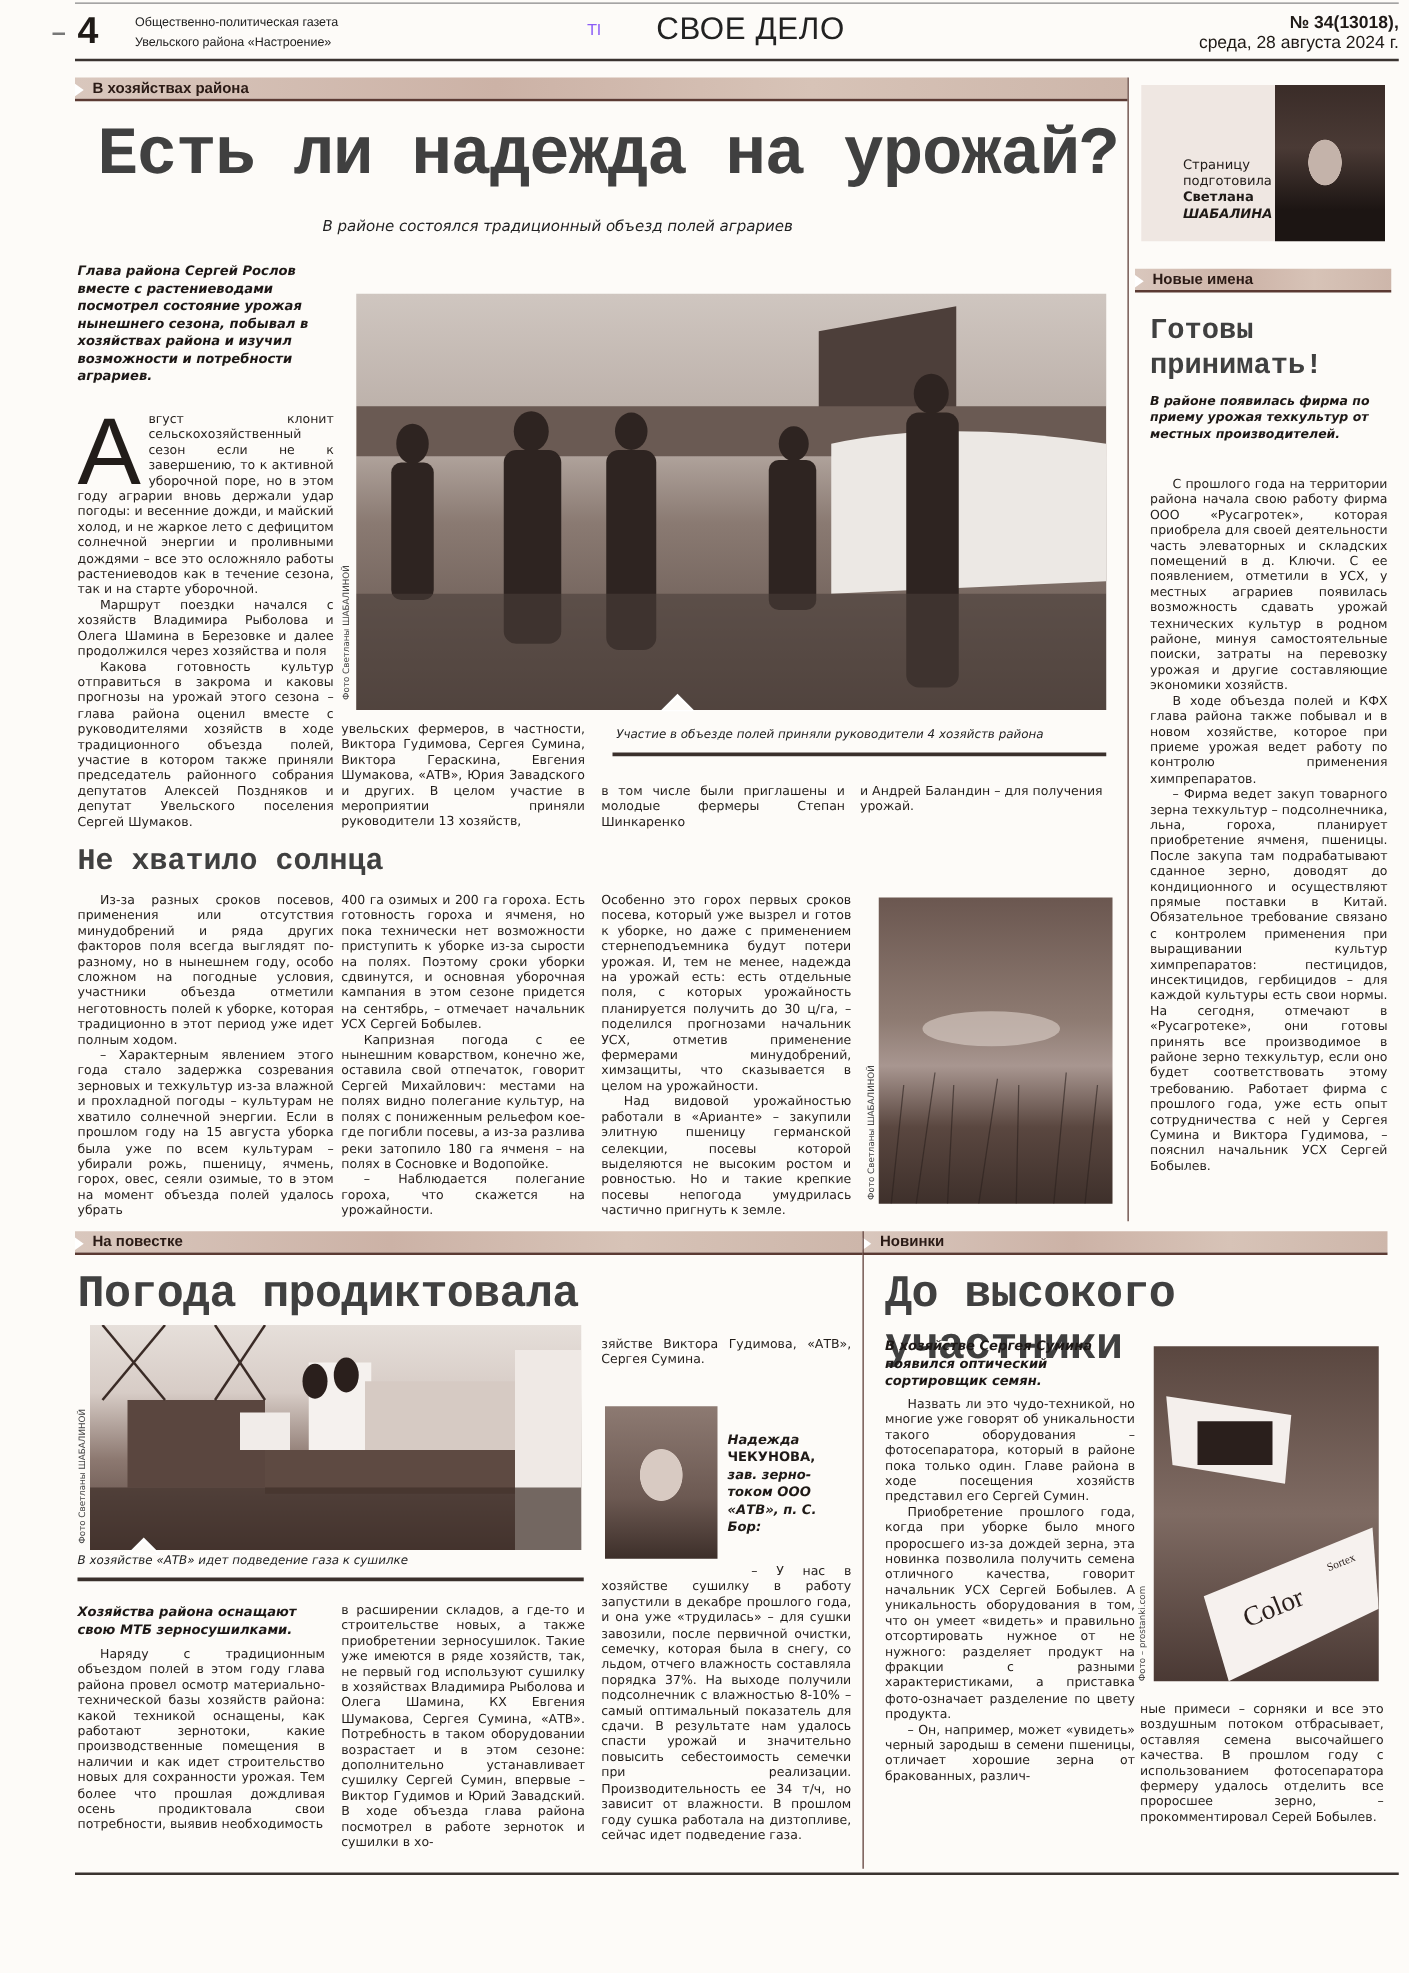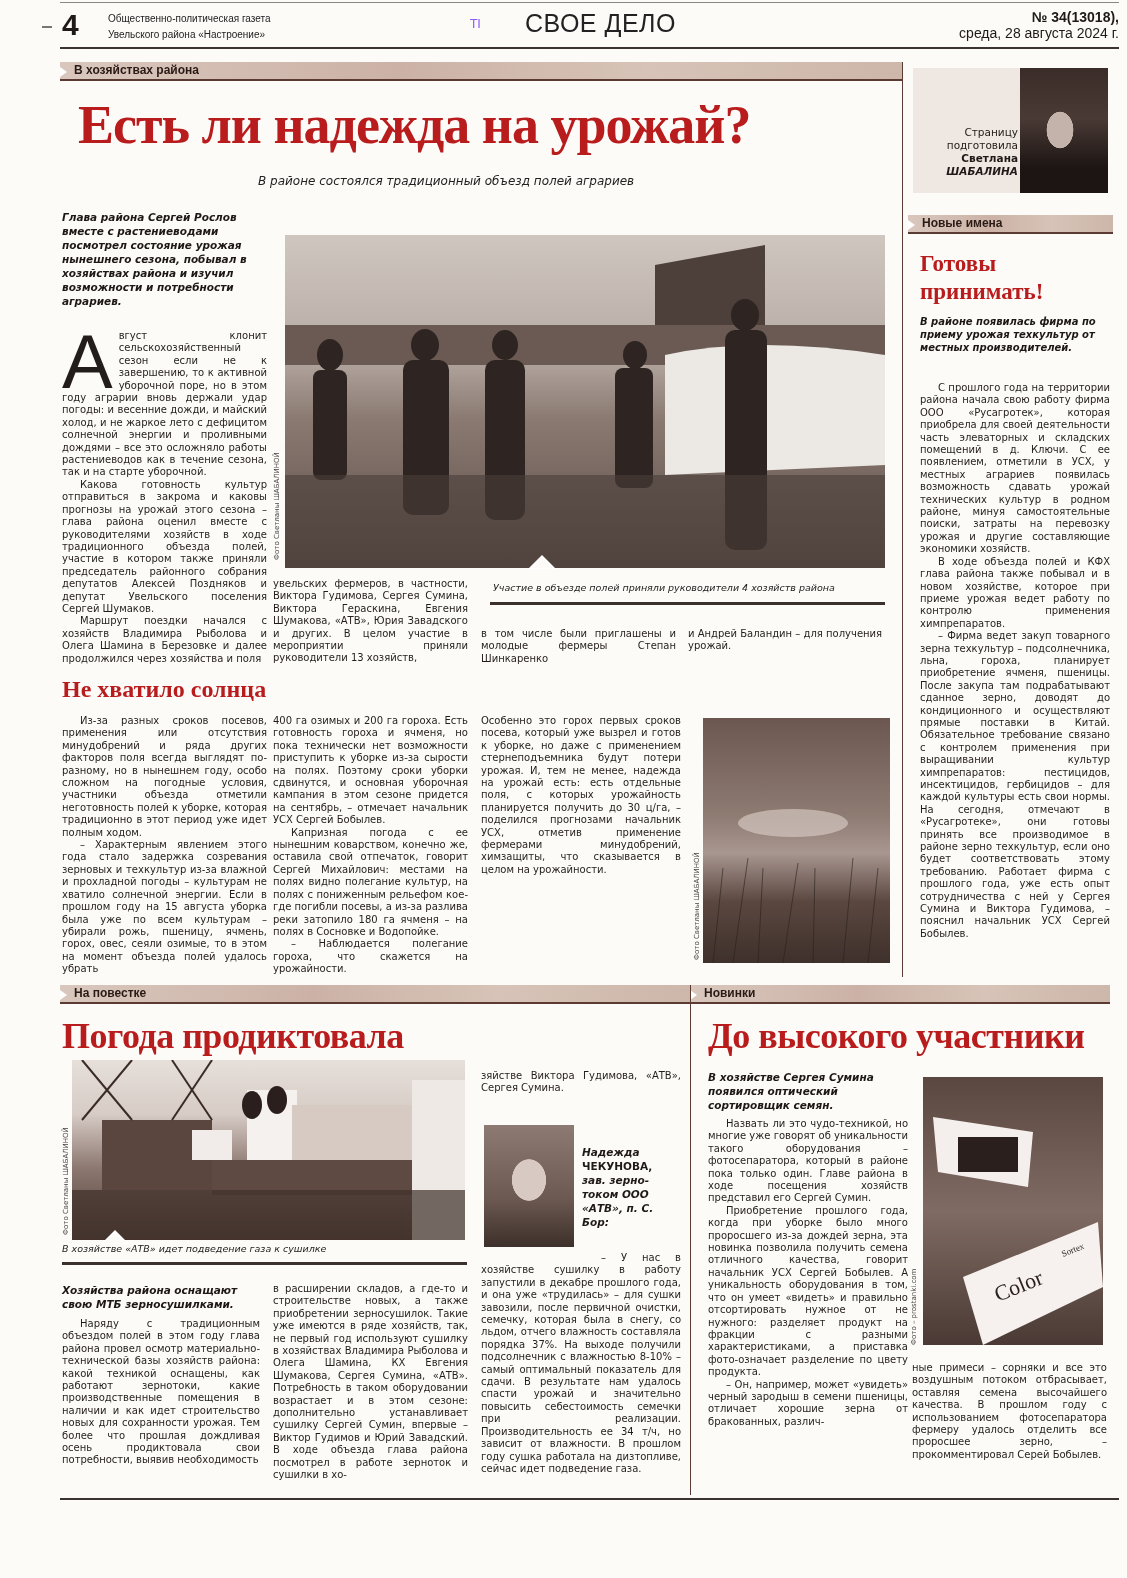--- a/index.html
+++ b/index.html
@@ -10,21 +10,21 @@
 .pnum{font-family:"Liberation Sans",sans-serif;font-weight:bold;font-size:30px;left:62px;top:8px}
 .pnum:before{content:"";position:absolute;left:-20px;top:18px;width:10px;height:2px;background:#777}
 .pub{left:108px;top:11px;font-family:"Liberation Sans",sans-serif;font-size:10px;line-height:16px;color:#222}
 .rubric{left:525px;top:9px;font-family:"Liberation Sans",sans-serif;font-size:25px;letter-spacing:0.5px;color:#222}
 .ti{left:470px;top:17px;font-size:12px;color:#8b5cf6}
 .issue{right:8px;top:9px;text-align:right;font-family:"Liberation Sans",sans-serif;font-size:14px;line-height:16px}
 .issue b{font-weight:bold}
 .section-bar{position:absolute;height:19px;background:linear-gradient(90deg,#d9c7bd,#ccb2a6 40%,#d7c3b7 70%,#cdb6aa);border-bottom:2px solid #5b3a33}
 .section-bar span{position:absolute;left:14px;top:1px;font-family:"Liberation Sans",sans-serif;font-weight:bold;font-size:12px;color:#2a1a15}
 .section-bar:before{content:"";position:absolute;left:0;top:5px;border-left:7px solid #fff;border-top:5px solid transparent;border-bottom:5px solid transparent}
-.headline{font-family:Liberation Serif, serif;font-weight:bold;color:#b91c1c;transform-origin:left top}
+.headline{font-family:Liberation Mono, monospace;font-weight:bold;color:#404040;transform-origin:left top}
 .lead-ital{font-family:"DejaVu Sans",sans-serif;font-style:italic;font-weight:bold;font-size:10.5px;line-height:14px;color:#1d1816}
 .body{font-family:"DejaVu Sans",sans-serif;font-size:10px;line-height:12.4px;text-align:justify;color:#221d1a}
 .body p{text-indent:18px}
 .sub-ital{font-family:"DejaVu Sans",sans-serif;font-style:italic;font-size:12px;color:#222}
 .photo{position:absolute;background-size:4px 4px;overflow:hidden}
 .credit{position:absolute;font-size:7px;color:#444;transform:rotate(-90deg);transform-origin:left top;white-space:nowrap}
 .caption{position:absolute;font-family:"DejaVu Sans",sans-serif;font-style:italic;font-size:9.5px;color:#222}
 .rule{position:absolute;height:3px;background:#3a302c}
 .tri{position:absolute;width:0;height:0;border-left:14px solid transparent;border-right:14px solid transparent;border-bottom:14px solid #fff}
 .tri:after{content:"";position:absolute;left:-11px;top:3px;border-left:11px solid transparent;border-right:11px solid transparent;border-bottom:10px solid #fdfbf8}
@@ -55,22 +55,22 @@
 <div class="vline" style="left:902px;top:62px;height:915px"></div>
 
 <div class="abs headline" style="left:78px;top:94px;font-size:54px;letter-spacing:-1px">Есть ли надежда на урожай?</div>
 <div class="abs sub-ital" style="left:258px;top:174px">В районе состоялся традиционный объезд полей аграриев</div>
 
 <div class="abs lead-ital" style="left:62px;top:210px;width:205px">Глава района Сергей Рослов вместе с растениеводами посмотрел состояние урожая нынешнего сезона, побывал в хозяйствах района и изучил возможности и потребности аграриев.</div>
 
 <div class="abs body" style="left:62px;top:330px;width:205px">
   <span class="dropcap">А</span>
   <span>вгуст клонит сельскохозяйственный сезон если не к завершению, то к активной уборочной поре, но в этом году аграрии вновь держали удар погоды: и весенние дожди, и майский холод, и не жаркое лето с дефицитом солнечной энергии и проливными дождями – все это осложняло работы растениеводов как в течение сезона, так и на старте уборочной.</span>
+  <p>Маршрут поездки начался с хозяйств Владимира Рыболова и Олега Шамина в Березовке и далее продолжился через хозяйства и поля</p>
   <p>Какова готовность культур отправиться в закрома и каковы прогнозы на урожай этого сезона – глава района оценил вместе с руководителями хозяйств в ходе традиционного объезда полей, участие в котором также приняли председатель районного собрания депутатов Алексей Поздняков и депутат Увельского поселения Сергей Шумаков.</p>
-  <p>Маршрут поездки начался с хозяйств Владимира Рыболова и Олега Шамина в Березовке и далее продолжился через хозяйства и поля</p>
 </div>
 
 <div class="photo" style="left:285px;top:235px;width:600px;height:333px;background:linear-gradient(180deg,#cfc6c0 0%,#b8aca5 35%,#8a7a72 55%,#5c4d47 100%)">
   <svg width="600" height="333" viewBox="0 0 600 333">
     <polygon points="370,30 480,10 480,120 370,120" fill="#4d3f3a"></polygon>
     <rect x="0" y="90" width="600" height="40" fill="#6a5a53"></rect>
     <path d="M380,120 Q470,100 600,120 L600,230 L380,240 Z" fill="#ece8e4"></path>
     <g fill="#2e2421">
       <ellipse cx="45" cy="120" rx="13" ry="16"></ellipse>
         <rect x="28" y="135" width="34" height="110" rx="8"></rect>
@@ -100,39 +100,40 @@
   <p>Из-за разных сроков посевов, применения или отсутствия минудобрений и ряда других факторов поля всегда выглядят по-разному, но в нынешнем году, особо сложном на погодные условия, участники объезда отметили неготовность полей к уборке, которая традиционно в этот период уже идет полным ходом.</p>
   <p>– Характерным явлением этого года стало задержка созревания зерновых и техкультур из-за влажной и прохладной погоды – культурам не хватило солнечной энергии. Если в прошлом году на 15 августа уборка была уже по всем культурам – убирали рожь, пшеницу, ячмень, горох, овес, сеяли озимые, то в этом на момент объезда полей удалось убрать</p>
 </div>
 <div class="abs body" style="left:273px;top:715px;width:195px">
   <div style="text-align:justify">400 га озимых и 200 га гороха. Есть готовность гороха и ячменя, но пока технически нет возможности приступить к уборке из-за сырости на полях. Поэтому сроки уборки сдвинутся, и основная уборочная кампания в этом сезоне придется на сентябрь, – отмечает начальник УСХ Сергей Бобылев.</div>
   <p>Капризная погода с ее нынешним коварством, конечно же, оставила свой отпечаток, говорит Сергей Михайлович: местами на полях видно полегание культур, на полях с пониженным рельефом кое-где погибли посевы, а из-за разлива реки затопило 180 га ячменя – на полях в Сосновке и Водопойке.</p>
   <p>– Наблюдается полегание гороха, что скажется на урожайности.</p>
 </div>
 <div class="abs body" style="left:481px;top:715px;width:200px">
   <div>Особенно это горох первых сроков посева, который уже вызрел и готов к уборке, но даже с применением стернеподъемника будут потери урожая. И, тем не менее, надежда на урожай есть: есть отдельные поля, с которых урожайность планируется получить до 30 ц/га, – поделился прогнозами начальник УСХ, отметив применение фермерами минудобрений, химзащиты, что сказывается в целом на урожайности.</div>
+  <p>Над видовой урожайностью работали в «Арианте» – закупили элитную пшеницу германской селекции, посевы которой выделяются не высоким ростом и ровностью. Но и такие крепкие посевы непогода умудрилась частично пригнуть к земле.</p>
 </div>
 <div class="photo" style="left:703px;top:718px;width:187px;height:245px;background:linear-gradient(180deg,#6b5750 0%,#8e7b72 40%,#a89690 55%,#5a4740 75%,#3e302b 100%)">
   <svg width="187" height="245">
     <g stroke="#2b211e" stroke-width="1" opacity=".6">
       <line x1="10" y1="245" x2="20" y2="150"></line>
         <line x1="30" y1="245" x2="45" y2="140"></line>
         <line x1="55" y1="245" x2="60" y2="150"></line>
       <line x1="80" y1="245" x2="95" y2="145"></line>
         <line x1="110" y1="245" x2="112" y2="150"></line>
         <line x1="140" y1="245" x2="150" y2="140"></line>
       <line x1="165" y1="245" x2="175" y2="150"></line>
     </g>
     <ellipse cx="90" cy="105" rx="55" ry="14" fill="#d3c6bf" opacity=".7"></ellipse>
   </svg>
 </div>
 <div class="credit" style="left:693px;top:960px">Фото Светланы ШАБАЛИНОЙ</div>
 
 <div class="author-box">
-  <div class="abs" style="right:90px;top:58px;text-align:right;font-size:10.5px;line-height:13px;font-family:'DejaVu Sans',sans-serif">
+  <div class="abs" style="right:90px;top:58px;font-size:10.5px;line-height:13px;font-family:'DejaVu Sans',sans-serif">
     <div>Страницу</div>
     <div>подготовила</div>
     <div style="font-weight:bold;">Светлана</div>
     <div style="font-weight:bold;font-style:italic">ШАБАЛИНА</div>
   </div>
   <div class="abs" style="right:0;top:0;width:88px;height:125px;background:radial-gradient(ellipse 22px 30px at 40px 62px,#c4b3aa 60%,transparent 62%),linear-gradient(180deg,#3a2c28 0%,#4a3a35 40%,#1c1513 80%)"></div>
 </div>
 
 <div class="section-bar" style="left:908px;top:215px;width:205px">
     <span>Новые имена</span>

